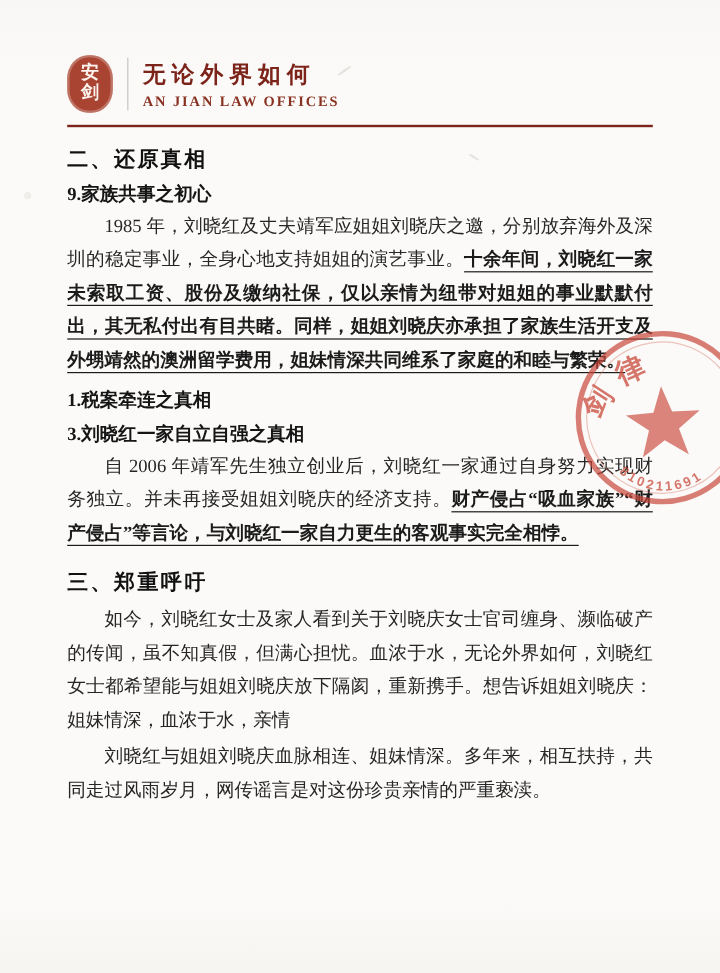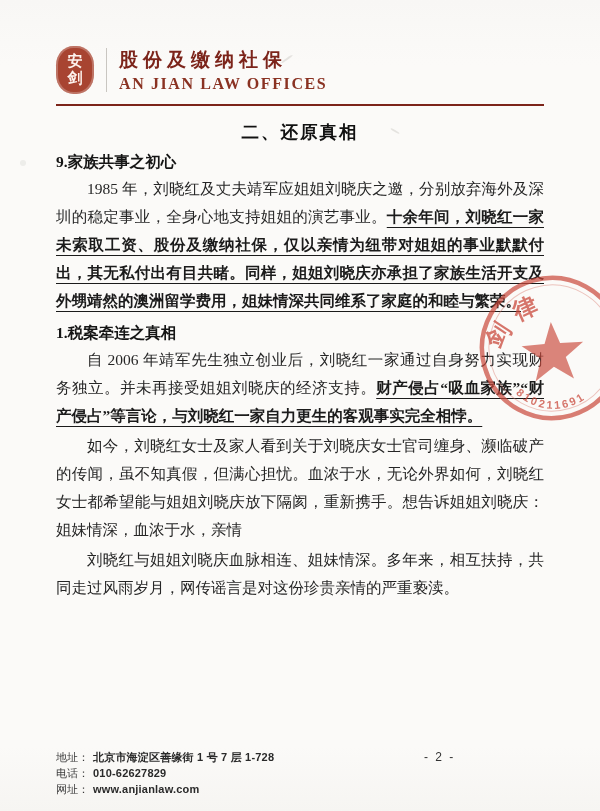--- a/index.html
+++ b/index.html
@@ -41,26 +41,26 @@
     box-shadow: inset 0 0 0 2px rgba(255,255,255,.25);
     flex: 0 0 auto;
   }
   .logo-divider { width: 1px; height: 44px; background: #c9c6c1; flex: 0 0 auto; }
   .firm-names { display: flex; flex-direction: column; gap: 2px; }
   .firm-cn {
     color: #7c241a; font-weight: bold; font-size: 19px; letter-spacing: 5px;
     font-family: "Liberation Serif", serif;
   }
   .firm-en {
-    color: #8a3222; font-weight: bold; font-size: 16px; letter-spacing: 1.6px;
+    color: #8a3222; font-weight: bold; font-size: 12px; letter-spacing: 1.6px;
   }
 
   
   .doc-heading {
-    text-align: center; font-weight: bold; font-size: 17.5px; color: #111;
+    text-align: left; font-weight: bold; font-size: 17.5px; color: #111;
     margin: 14px 0 6px 0; letter-spacing: 2px;
   }
   .item-title {
     font-weight: bold; font-size: 15.5px; color: #151515;
     margin: 8px 0 2px 0;
   }
   .para {
     margin: 0 0 2px 0;
     font-size: 15.5px; line-height: 28px;
     text-align: justify;
@@ -105,34 +105,36 @@
   <div class="smudge s2"></div>
   <div class="smudge s3"></div>
 
   <div class="letterhead">
     <div class="logo-seal">
       <span>安</span>
       <span>剑</span>
     </div>
     <div class="logo-divider"></div>
     <div class="firm-names">
-      <span class="firm-cn">股份及缴纳社保</span>
+      <span class="firm-cn">无论外界如何</span>
       <span class="firm-en">AN JIAN LAW OFFICES</span>
     </div>
   </div>
 
   <div class="doc-heading">二、还原真相</div>
 
   <div class="item-title">9.家族共事之初心</div>
   <p class="para"><span>1985 年，刘晓红及丈夫靖军应姐姐刘晓庆之邀，分别放弃海外及深圳的稳定事业，全身心地支持姐姐的演艺事业。</span><span class="ul">十余年间，刘晓红一家未索取工资、股份及缴纳社保，仅以亲情为纽带对姐姐的事业默默付出，其无私付出有目共睹。同样，姐姐刘晓庆亦承担了家族生活开支及外甥靖然的澳洲留学费用，姐妹情深共同维系了家庭的和睦与繁荣。</span></p>
 
   <div class="item-title">1.税案牵连之真相</div>
 
+  <div class="item-title">3.刘晓红一家自立自强之真相</div>
   <p class="para"><span>自 2006 年靖军先生独立创业后，刘晓红一家通过自身努力实现财务独立。并未再接受姐姐刘晓庆的经济支持。</span><span class="ul">财产侵占“吸血家族”“财产侵占”等言论，与刘晓红一家自力更生的客观事实完全相悖。</span></p>
 
+  <div class="doc-heading">三、郑重呼吁</div>
 
   <p class="para">如今，刘晓红女士及家人看到关于刘晓庆女士官司缠身、濒临破产的传闻，虽不知真假，但满心担忧。血浓于水，无论外界如何，刘晓红女士都希望能与姐姐刘晓庆放下隔阂，重新携手。想告诉姐姐刘晓庆：姐妹情深，血浓于水，亲情</p>
   <p class="para">刘晓红与姐姐刘晓庆血脉相连、姐妹情深。多年来，相互扶持，共同走过风雨岁月，网传谣言是对这份珍贵亲情的严重亵渎。</p>
 
   <div class="seal-wrap">
     <svg width="200" height="175" viewBox="0 0 200 175">
       <g transform="rotate(-16 100 86)" opacity="0.82">
         <circle cx="100" cy="86" r="70" fill="none" stroke="#c9473a" stroke-width="4.5" opacity="0.85"></circle>
         <circle cx="100" cy="86" r="63" fill="none" stroke="#d77368" stroke-width="1" opacity="0.5"></circle>
         <defs>
@@ -143,29 +145,14 @@
           <textPath href="#sealTopArc" startOffset="14%">剑律</textPath>
         </text>
         <text font-family="'Liberation Sans', sans-serif" font-size="11" font-weight="bold" fill="#c9473a" letter-spacing="2.5" opacity="0.9">
           <textPath href="#sealBottomArc" startOffset="8%">810211691</textPath>
         </text>
         <path d="M100 60 L107.8 81.6 L130.8 82.1 L112.5 96 L119.2 118 L100 105 L80.8 118 L87.5 96 L69.2 82.1 L92.2 81.6 Z" fill="#c9473a" opacity="0.8" transform="rotate(12 100 89)"></path>
       </g>
     </svg>
   </div>
 
-  <div class="footer">
-    <div class="row">
-      <span class="label">地址：</span>
-      <span class="value">北京市海淀区善缘街 1 号 7 层 1-728</span>
-    </div>
-    <div class="row">
-      <span class="label">电话：</span>
-      <span class="value">010-62627829</span>
-    </div>
-    <div class="row">
-      <span class="label">网址：</span>
-      <span class="value">www.anjianlaw.com</span>
-    </div>
-    <span class="page-number">- 2 -</span>
-  </div>
 
 </div>
 
 </body></html>

